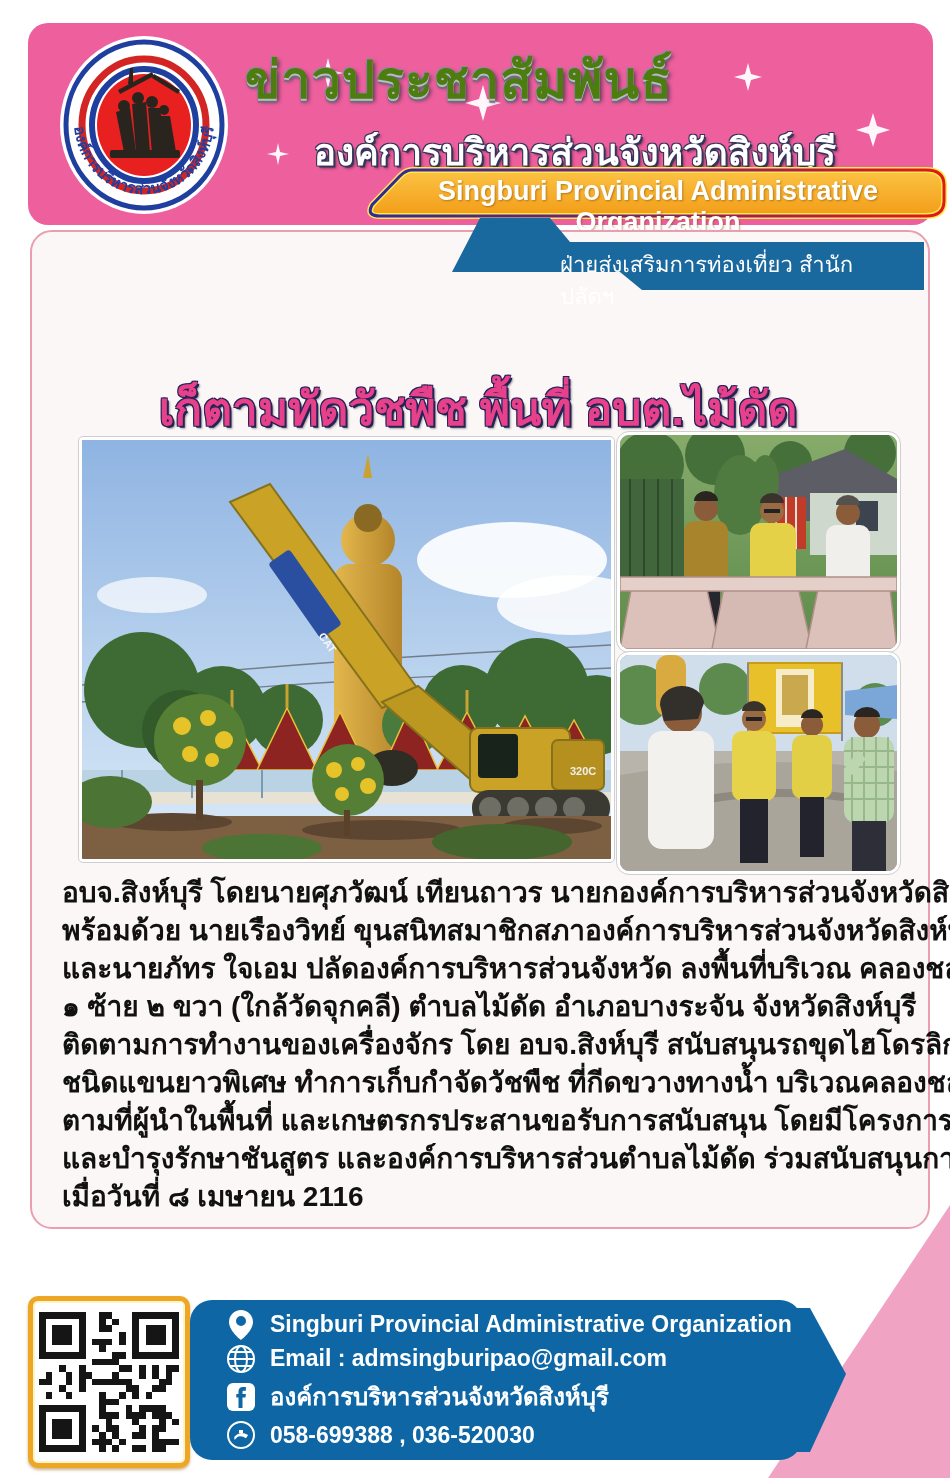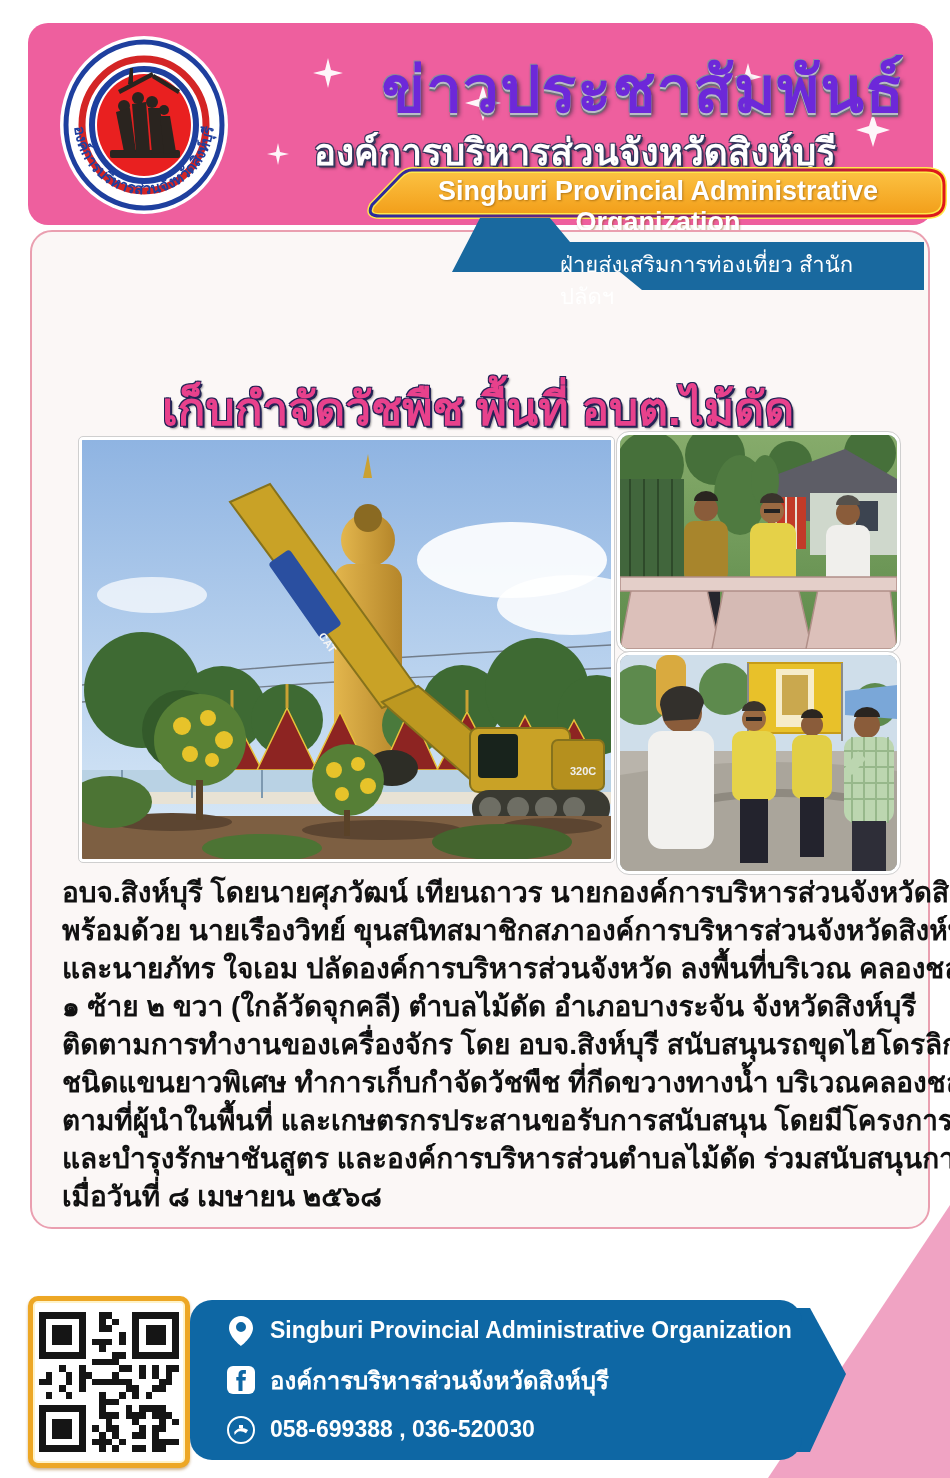--- a/index.html
+++ b/index.html
@@ -2,22 +2,22 @@
 <html><head>
 <meta charset="utf-8">
 <style>
   html,body{margin:0;padding:0;background:#ffffff;}
   #poster{position:relative;width:950px;height:1478px;margin:0 auto;background:#ffffff;overflow:hidden;
           font-family:"Liberation Sans","DejaVu Sans",sans-serif;}
   .abs{position:absolute;}
 
   
   #header-card{left:28px;top:23px;width:905px;height:202px;background:#ee5f9e;border-radius:20px;}
-  #header-title{left:245px;top:38px;width:660px;height:84px;text-align:right;
-    font-size:64px;font-weight:bold;color:#6d28d9;letter-spacing:1px;
+  #header-title{left:245px;top:38px;width:660px;height:84px;text-align:left;
+    font-size:52px;font-weight:bold;color:#4d7c0f;letter-spacing:1px;
     text-shadow:0 2px 0 #b9bcc6,0 4px 1px #6d7078,2px 3px 4px rgba(40,40,60,.75),-1px -1px 0 #8d90a0;}
   #header-subtitle{left:245px;top:122px;width:660px;height:48px;text-align:center;
     font-size:37px;font-weight:bold;color:#ffffff;
     text-shadow:2px 2px 0 #35355c,-1px -1px 0 #35355c,1px -1px 0 #35355c,-1px 1px 0 #35355c,3px 3px 3px rgba(0,0,0,.4);}
   #banner-wrap{left:366px;top:167px;width:584px;height:52px;}
   #banner-label{left:380px;top:176px;width:556px;height:34px;text-align:center;
     font-size:27px;font-weight:bold;color:#ffffff;text-shadow:1px 1px 2px rgba(120,70,0,.5);}
 
   
   #ribbon-label{left:560px;top:249px;width:346px;height:32px;line-height:32px;text-align:left;
@@ -124,21 +124,21 @@
   </svg>
   <div id="banner-label" class="abs">Singburi Provincial Administrative Organization</div>
 
   <div id="card" class="abs"></div>
 
   <svg class="abs" style="left:438px;top:212px" width="492" height="84" viewBox="0 0 492 84">
     <polygon points="42,6 112,6 132,30 486,30 486,78 204,78 182,60 14,60" fill="#19699f"></polygon>
   </svg>
   <div id="ribbon-label" class="abs">ฝ่ายส่งเสริมการท่องเที่ยว สำนักปลัดฯ</div>
 
-  <div id="title-line2" class="abs article-title">เก็บกำจัดวัชพืช พื้นที่ อบต.ไม้ดัด</div>
+  <div id="title-line2" class="abs article-title">เก็ตามทัดวัชพืช พื้นที่ อบต.ไม้ดัด</div>
 
   <div id="photo-main" class="abs photo">
     <svg viewBox="0 0 529 419" preserveAspectRatio="none">
       <defs>
         <linearGradient id="sky" x1="0" y1="0" x2="0" y2="1">
           <stop offset="0" stop-color="#8fb4e2"></stop>
             <stop offset="1" stop-color="#dcebf8"></stop>
         </linearGradient>
         <linearGradient id="gold" x1="0" y1="0" x2="1" y2="0">
           <stop offset="0" stop-color="#e3b64d"></stop>
@@ -370,21 +370,21 @@
 
   <div id="body-text" class="abs">
     <div class="body-line">อบจ.สิงห์บุรี โดยนายศุภวัฒน์ เทียนถาวร นายกองค์การบริหารส่วนจังหวัดสิงห์บุรี</div>
     <div class="body-line">พร้อมด้วย นายเรืองวิทย์ ขุนสนิทสมาชิกสภาองค์การบริหารส่วนจังหวัดสิงห์บุรี</div>
     <div class="body-line">และนายภัทร ใจเอม ปลัดองค์การบริหารส่วนจังหวัด ลงพื้นที่บริเวณ คลองชลประทาน</div>
     <div class="body-line">๑ ซ้าย ๒ ขวา (ใกล้วัดจุกคลี) ตำบลไม้ดัด อำเภอบางระจัน จังหวัดสิงห์บุรี</div>
     <div class="body-line">ติดตามการทำงานของเครื่องจักร โดย อบจ.สิงห์บุรี สนับสนุนรถขุดไฮโดรลิก</div>
     <div class="body-line">ชนิดแขนยาวพิเศษ ทำการเก็บกำจัดวัชพืช ที่กีดขวางทางน้ำ บริเวณคลองชลประทาน</div>
     <div class="body-line">ตามที่ผู้นำในพื้นที่ และเกษตรกรประสานขอรับการสนับสนุน โดยมีโครงการส่งน้ำ</div>
     <div class="body-line">และบำรุงรักษาชันสูตร และองค์การบริหารส่วนตำบลไม้ดัด ร่วมสนับสนุนการดำเนินการ</div>
-    <div class="body-line">เมื่อวันที่ ๘ เมษายน ๒๕๖๘</div>
+    <div class="body-line">เมื่อวันที่ ๘ เมษายน 2116</div>
   </div>
 
   <svg id="footer-wedge" class="abs">
     <polygon points="950,1205 950,1478 768,1478" fill="#f0a3c3"></polygon>
   </svg>
 
   <div id="qr-frame" class="abs">
     <svg id="qr-pattern" viewBox="0 0 21 21" shape-rendering="crispEdges">
         <rect x="9" y="0" width="1" height="1" fill="#151515"></rect>
         <rect x="10" y="0" width="1" height="1" fill="#151515"></rect>
@@ -511,20 +511,32 @@
     <div class="footer-row">
       <span class="footer-icon">
         <svg width="24" height="30" viewBox="0 0 24 30">
             <path d="M12 0 C5.4 0 0 5.4 0 12 c0 9 12 18 12 18 s12 -9 12 -18 C24 5.4 18.6 0 12 0 z M12 16 a5 5 0 1 1 0 -10 a5 5 0 0 1 0 10z" fill="#ffffff"></path>
           </svg>
       </span>
       <span class="footer-text">Singburi Provincial Administrative Organization</span>
     </div>
     <div class="footer-row">
       <span class="footer-icon">
+        <svg width="30" height="30" viewBox="0 0 30 30" fill="none" stroke="#ffffff" stroke-width="2">
+          <circle cx="15" cy="15" r="13"></circle>
+          <ellipse cx="15" cy="15" rx="6" ry="13"></ellipse>
+          <line x1="2" y1="15" x2="28" y2="15"></line>
+            <line x1="3.5" y1="8" x2="26.5" y2="8"></line>
+            <line x1="3.5" y1="22" x2="26.5" y2="22"></line>
+        </svg>
+      </span>
+      <span class="footer-text">Email : admsingburipao@gmail.com</span>
+    </div>
+    <div class="footer-row">
+      <span class="footer-icon">
         <svg width="28" height="28" viewBox="0 0 28 28">
             <rect width="28" height="28" rx="6" fill="#ffffff"></rect>
             <path d="M18.5 14.5 h-3 V25 h-4 V14.5 h-2.2 v-3.6 h2.2 V8.4 c0-2.6 1.6-4.4 4.4-4.4 h3 v3.7 h-2.2 c-0.8 0-1.2 0.4-1.2 1.2 v2 h3.4 z" fill="#0e67a4"></path>
           </svg>
       </span>
       <span class="footer-text thai">องค์การบริหารส่วนจังหวัดสิงห์บุรี</span>
     </div>
     <div class="footer-row">
       <span class="footer-icon">
         <svg width="30" height="30" viewBox="0 0 30 30">

